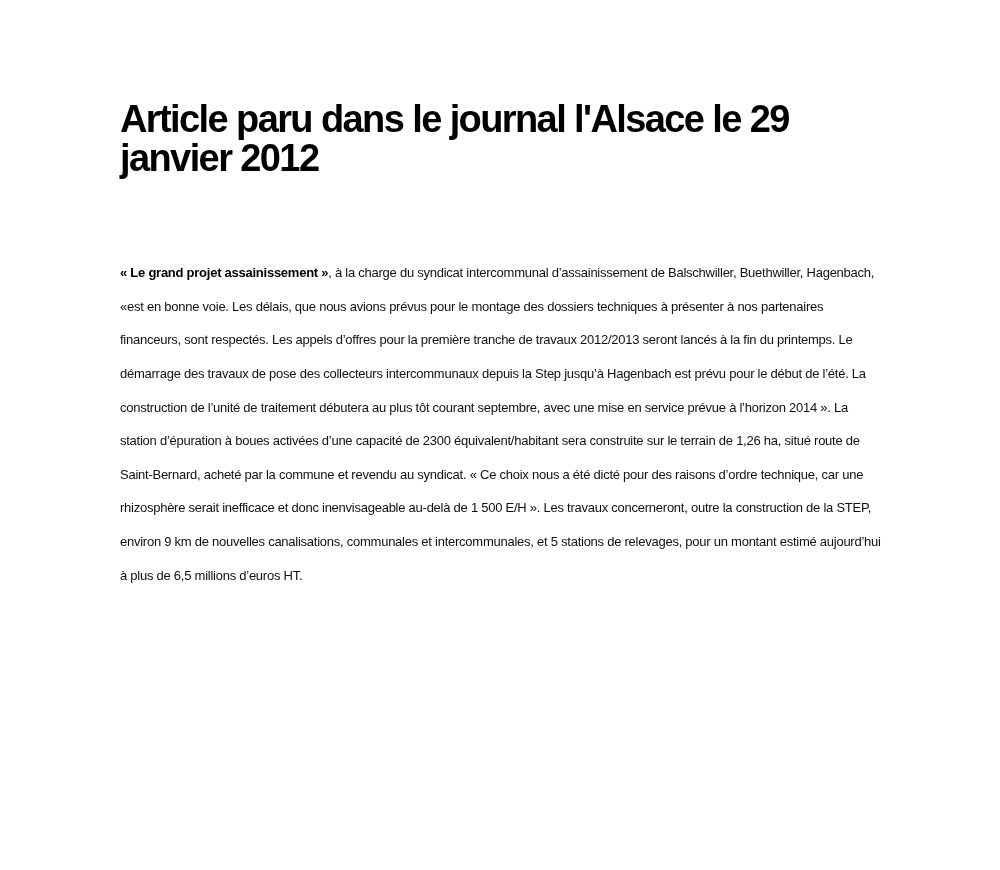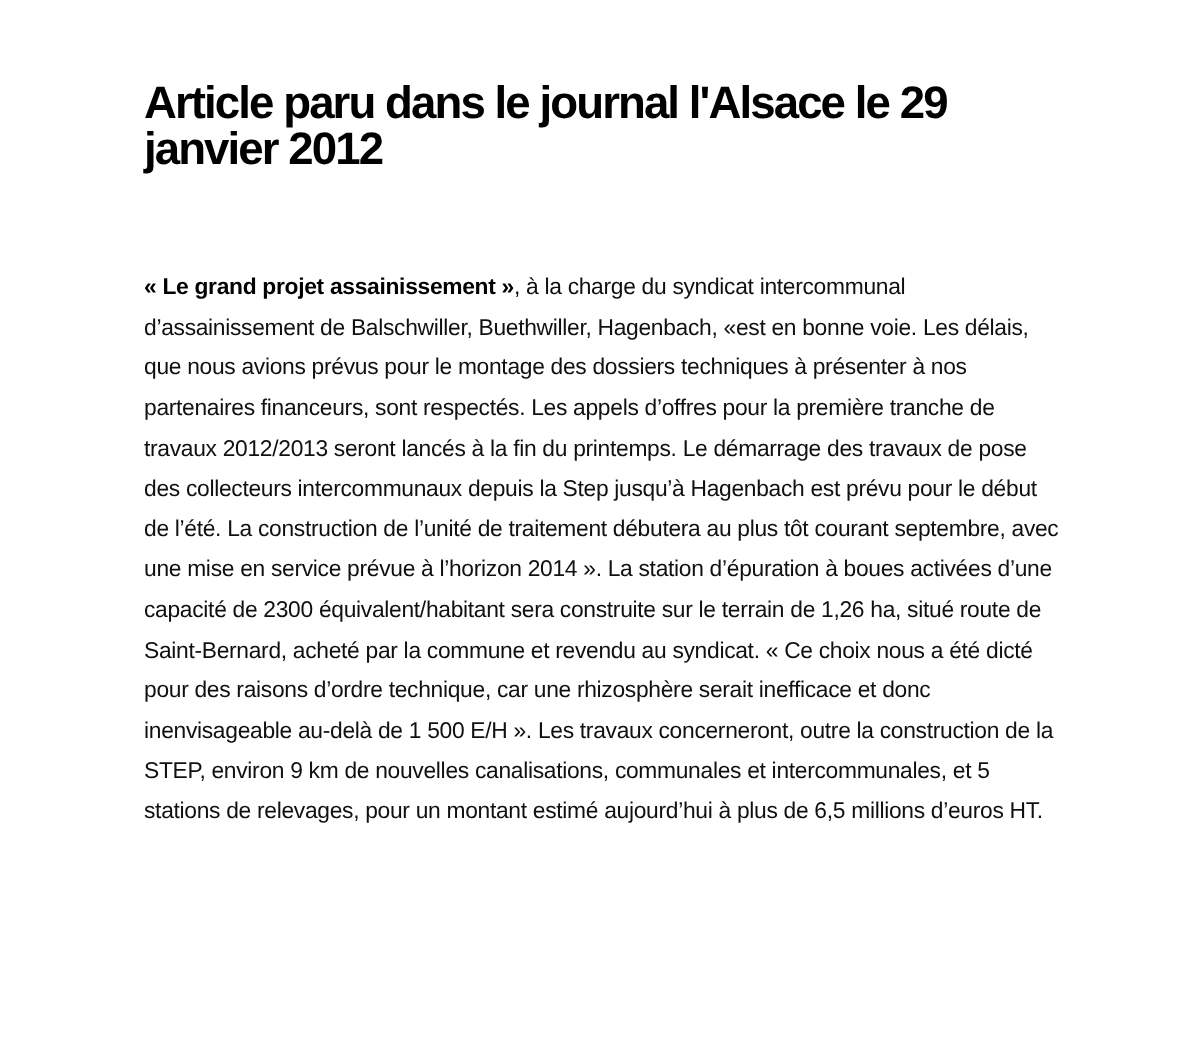--- a/index.html
+++ b/index.html
@@ -10,37 +10,37 @@
   body {
     width: 1000px;
     height: 870px;
     overflow: hidden;
     font-family: "Liberation Sans", sans-serif;
   }
   .page {
     box-sizing: border-box;
     width: 1000px;
     height: 714px;
-    padding: 67px 110px 0 120px;
+    padding: 100px 110px 0 120px;
     background: #ffffff;
   }
   .article-title {
     margin: 0;
     max-width: 750px;
     font-size: 38px;
     line-height: 1.03;
     font-weight: 700;
     letter-spacing: -1.6px;
     color: #000000;
     font-family: "Liberation Sans", sans-serif;
   }
   .article-paragraph {
     margin: 78px 0 0 0;
     max-width: 765px;
-    font-size: 19px;
+    font-size: 13px;
     line-height: 33.6px;
     letter-spacing: -0.25px;
     color: #101010;
     font-family: "Liberation Sans", sans-serif;
   }
   .bold-lead {
     font-weight: 700;
     color: #000000;
   }
 </style>

